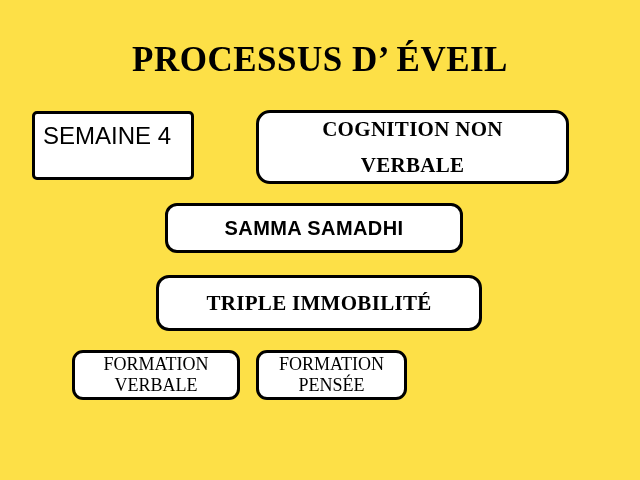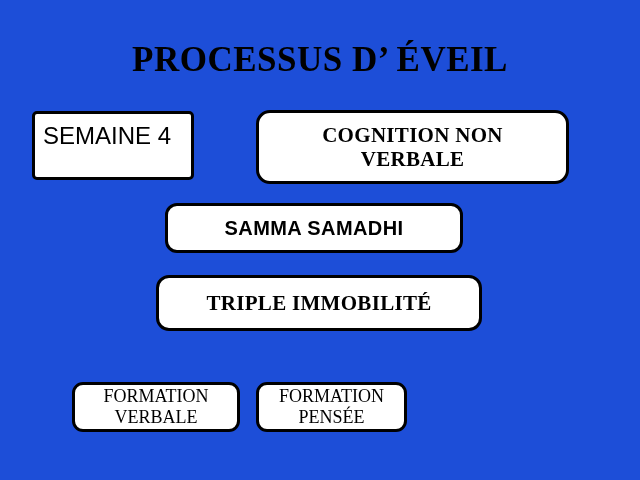--- a/index.html
+++ b/index.html
@@ -5,21 +5,21 @@
 <style>
   html, body {
     margin: 0;
     padding: 0;
     background: #ffffff;
   }
   #slide {
     position: relative;
     width: 640px;
     height: 480px;
-    background: #1d4ed8;
+    background: #fde047;
     overflow: hidden;
     font-family: "Liberation Serif", serif;
     color: #000000;
   }
 
   
   .slide-title {
     position: absolute;
     left: 0;
     top: 40px;
@@ -76,21 +76,21 @@
     left: 256px;
     top: 110px;
     width: 313px;
     height: 74px;
     border-radius: 14px;
   }
   #node-cognition .node-label {
     font-family: "Liberation Serif", serif;
     font-weight: bold;
     font-size: 21px;
-    line-height: 24px;
+    line-height: 36px;
     letter-spacing: 0.3px;
   }
 
   #node-samma {
     left: 165px;
     top: 203px;
     width: 298px;
     height: 50px;
     border-radius: 12px;
   }
@@ -115,21 +115,20 @@
     font-size: 21px;
     line-height: 26px;
     letter-spacing: 0.3px;
   }
 
   .node-leaf {
     top: 350px;
     height: 50px;
     border-width: 3px;
     border-radius: 11px;
-    margin-top: 32px;
   }
   .node-leaf .node-label {
     font-family: "Liberation Serif", serif;
     font-weight: normal;
     font-size: 18px;
     line-height: 21px;
   }
   #node-formation-verbale { left: 72px;  width: 168px; }
   #node-formation-pensee  { left: 256px; width: 151px; }
   #node-manifestation     { left: 422px; width: 192px; }

